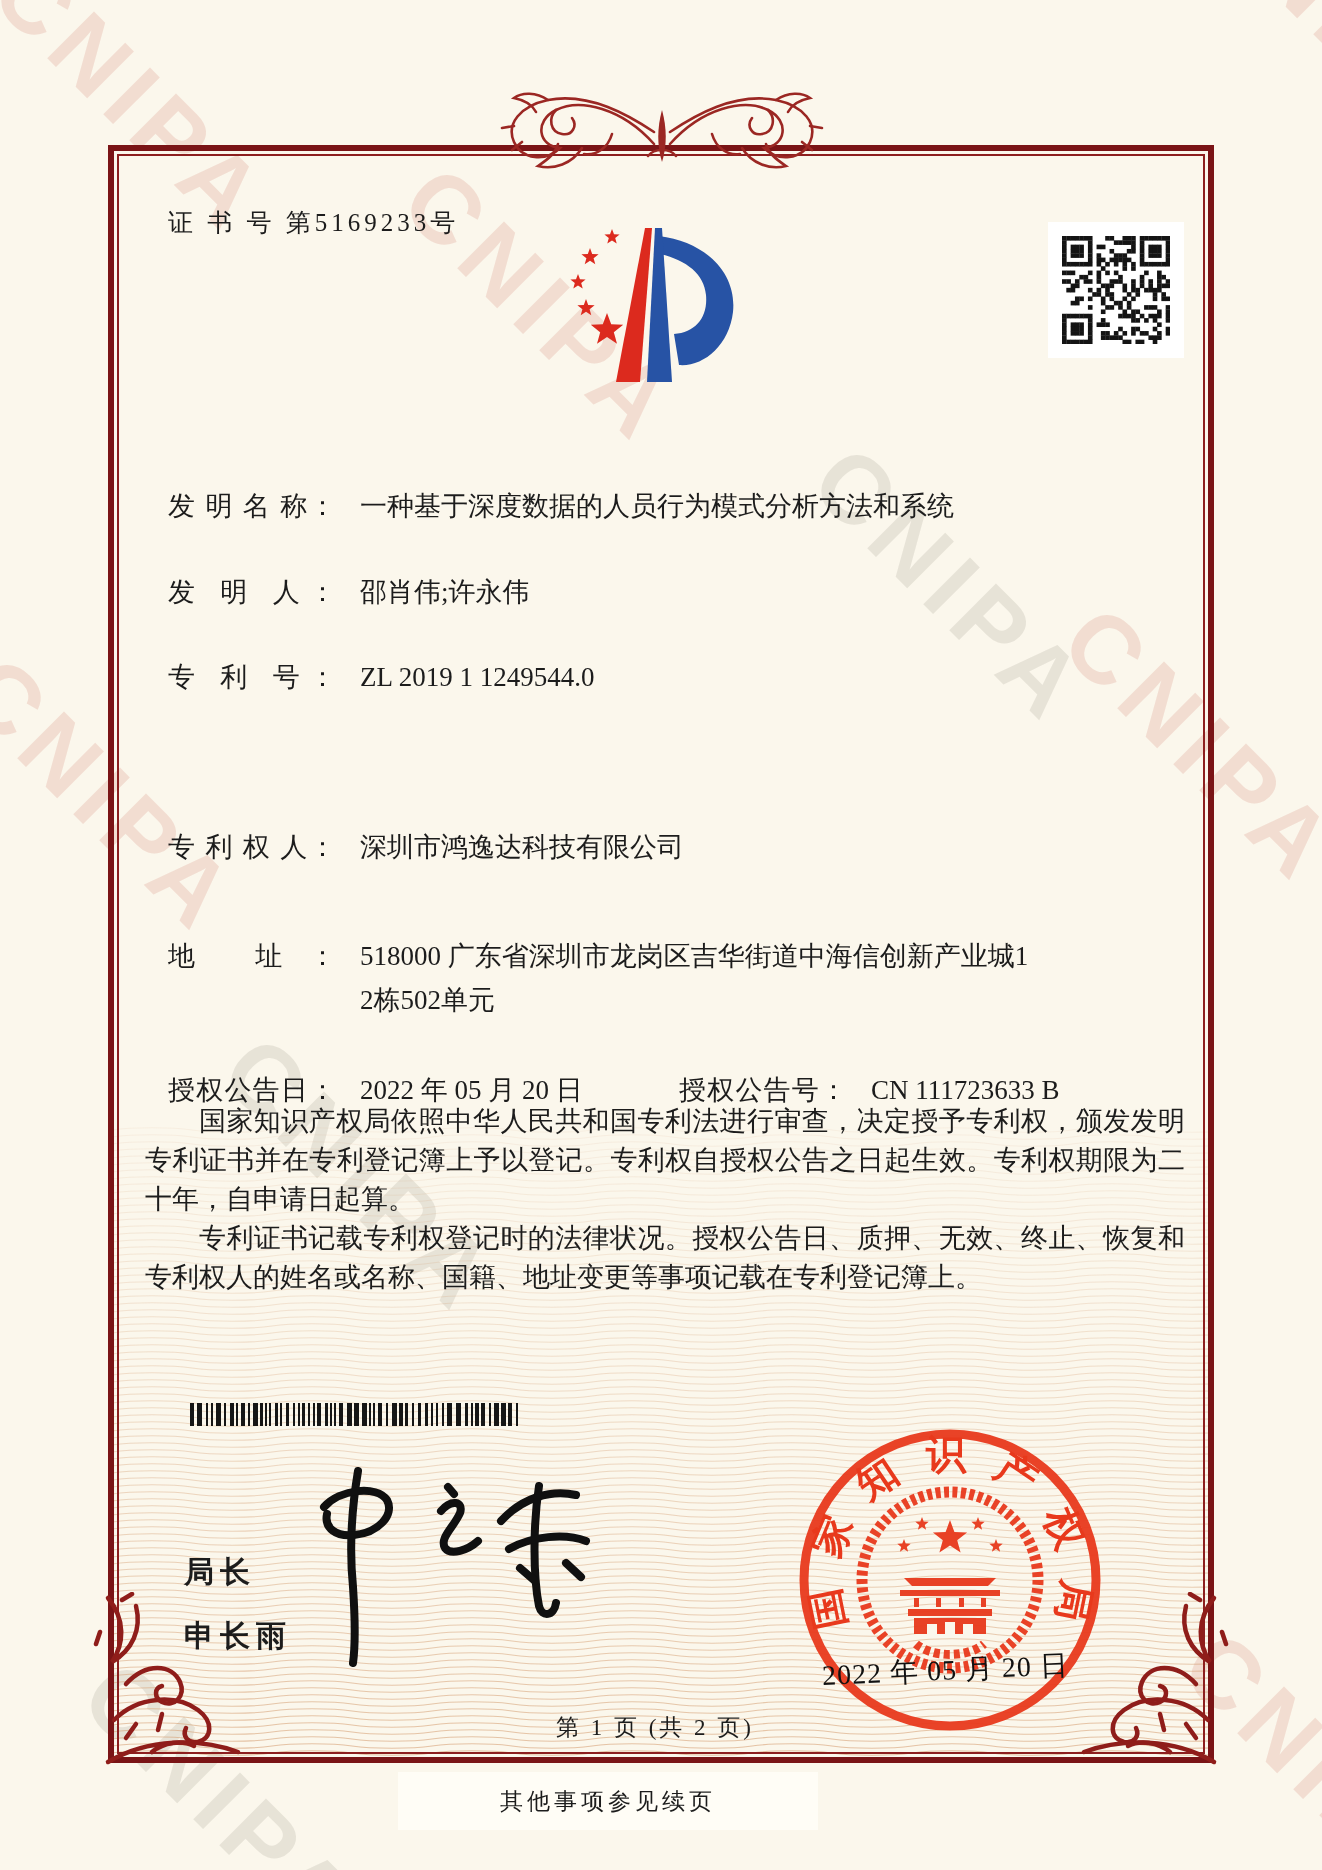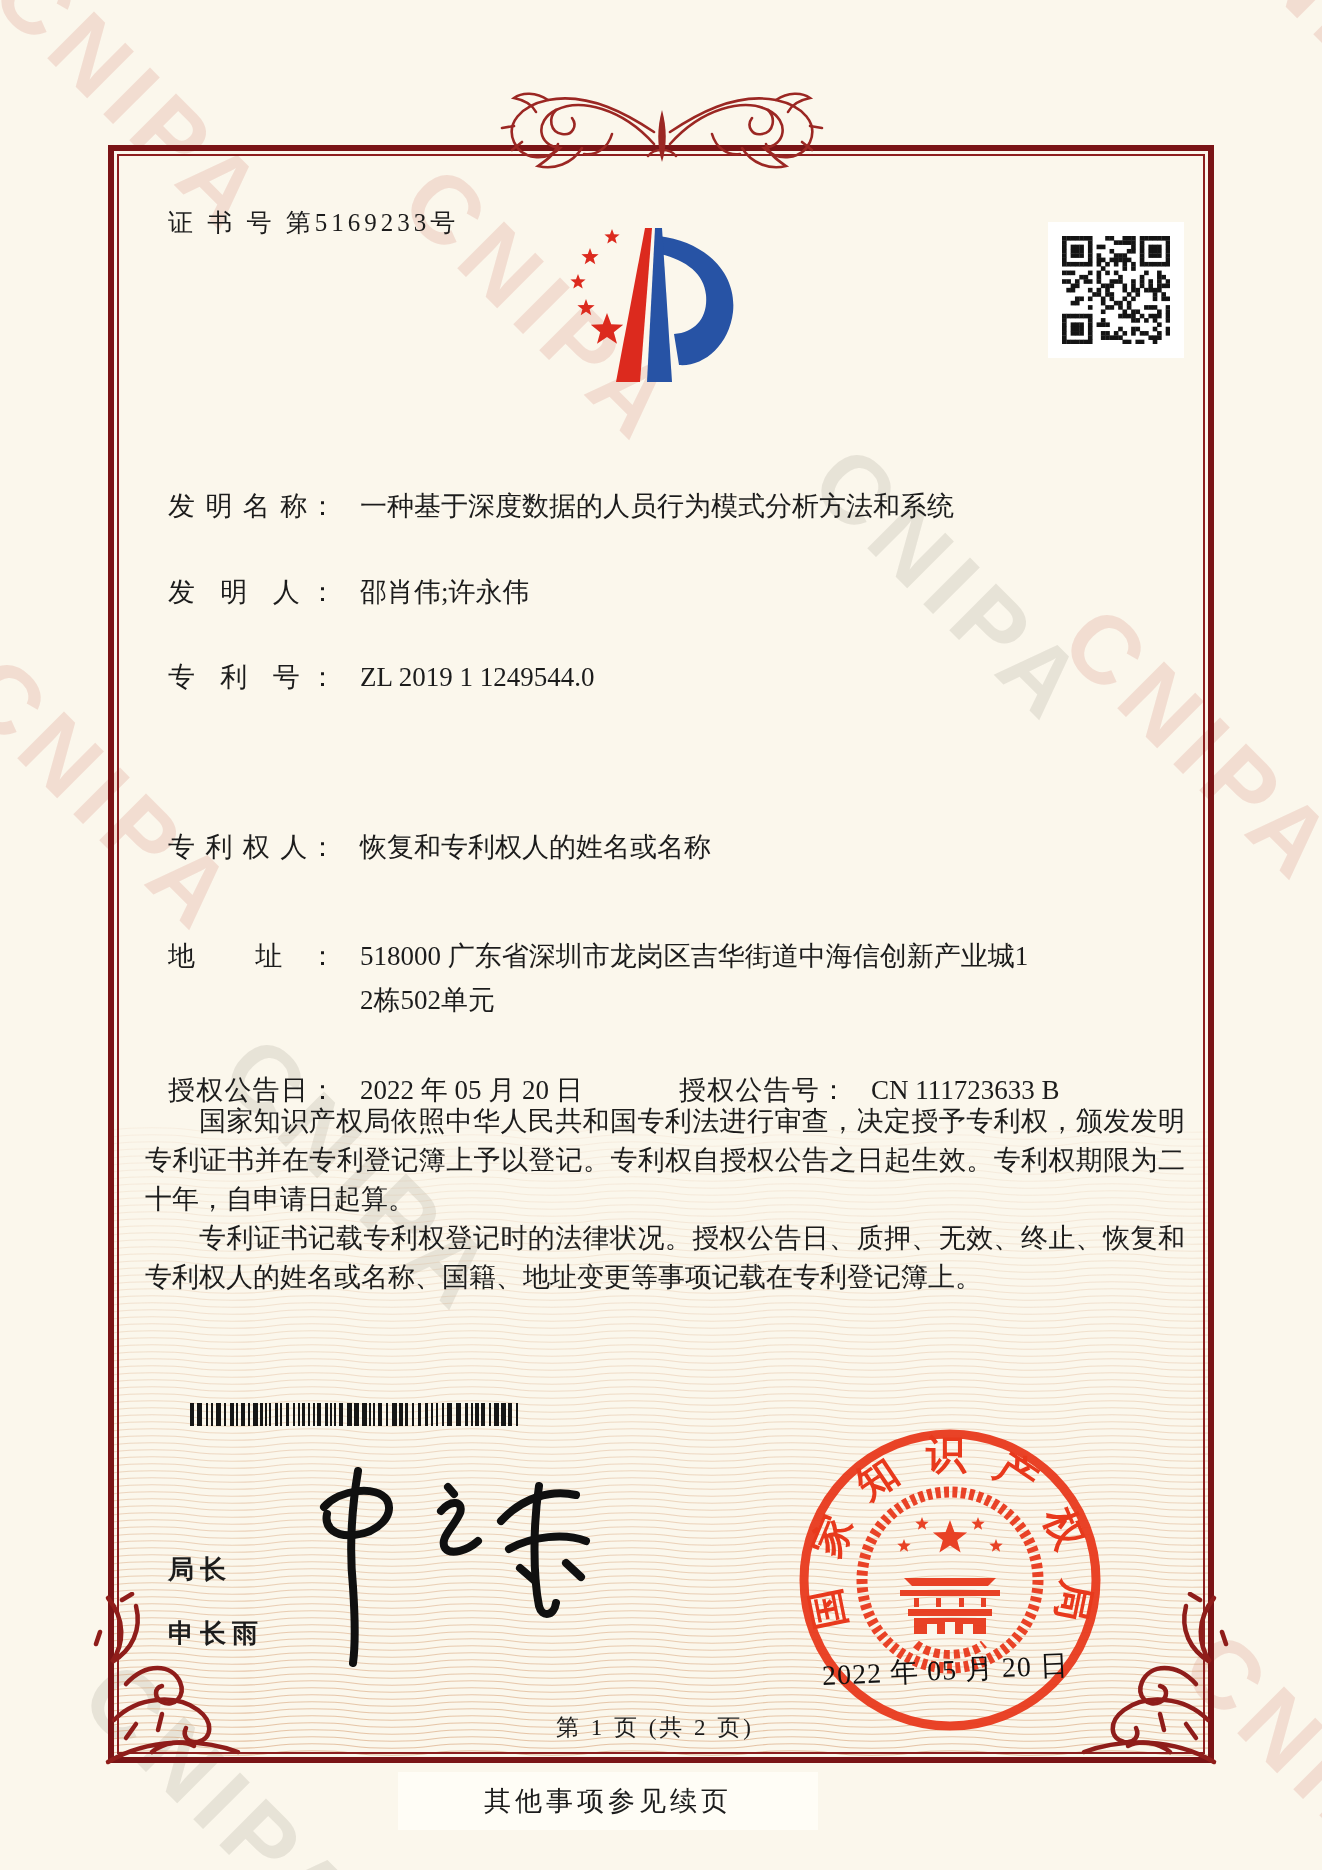--- a/index.html
+++ b/index.html
@@ -29,34 +29,34 @@
   .val{margin-left:24px;}
   .addr2{position:absolute;left:360px;font-size:27px;}
   .grant2{position:absolute;left:511px;top:0;}
   
   .paras{position:absolute;left:145px;top:1090px;width:1040px;font-size:27px;line-height:39px;text-align:justify;margin-top:12px;}
   .paras p{margin:0;text-indent:2em;}
   
   #barcode{position:absolute;left:190px;top:1403px;width:340px;height:23px;}
   #barcode i{position:absolute;top:0;bottom:0;background:#161616;}
   
-  .dir-label,.dir-name{position:absolute;left:168px;font-size:26px;font-weight:600;
+  .dir-label,.dir-name{position:absolute;left:184px;font-size:30px;font-weight:600;
        font-family:"Liberation Sans",sans-serif;letter-spacing:6px;}
   .dir-label{top:1552px;} .dir-name{top:1616px;}
   #sig{position:absolute;left:280px;top:1455px;}
   
   #seal{position:absolute;left:785px;top:1415px;}
   .seal-date{position:absolute;left:822px;top:1650px;width:320px;font-size:28px;
        letter-spacing:1px;color:#111;transform:rotate(-2.5deg);white-space:nowrap;}
   
   .page-footer{position:absolute;left:108px;width:1094px;top:1712px;text-align:center;
        font-size:23px;letter-spacing:3px;}
   .note-strip{position:absolute;left:398px;top:1772px;width:420px;height:58px;background:#fffdf6;
        display:flex;align-items:center;justify-content:center;}
-  .note-strip span{font-size:27px;letter-spacing:4px;}
+  .note-strip span{font-size:23px;letter-spacing:4px;}
   svg{display:block;}
 </style>
 </head>
 <body>
 
 <div id="page">
 
   <div id="wm">
       <div class="wm wm-pink" style="left: -40px; top: 40px;">CNIPA</div>
       <div class="wm wm-pink" style="left: 370px; top: 250px;">CNIPA</div>
@@ -502,21 +502,21 @@
   <div class="row" style="top:488px">
     <span class="lbl">发 明 名 称：</span><span class="val">一种基于深度数据的人员行为模式分析方法和系统</span>
   </div>
   <div class="row" style="top:574px">
     <span class="lbl">发 明 人：</span><span class="val">邵肖伟;许永伟</span>
   </div>
   <div class="row" style="top:659px">
     <span class="lbl">专 利 号：</span><span class="val">ZL 2019 1 1249544.0</span>
   </div>
   <div class="row" style="top:829px">
-    <span class="lbl">专 利 权 人：</span><span class="val">恢复和专利权人的姓名或名称</span>
+    <span class="lbl">专 利 权 人：</span><span class="val">深圳市鸿逸达科技有限公司</span>
   </div>
   <div class="row" style="top:938px">
     <span class="lbl">地 址：</span><span class="val">518000 广东省深圳市龙岗区吉华街道中海信创新产业城1</span>
   </div>
   <div class="addr2" style="top:982px">2栋502单元</div>
   <div class="row" style="top:1072px">
     <span class="lbl">授权公告日：</span><span class="val">2022 年 05 月 20 日</span>
     <span class="grant2">
       <span class="lbl">授权公告号：</span><span class="val">CN 111723633 B</span>
     </span>

